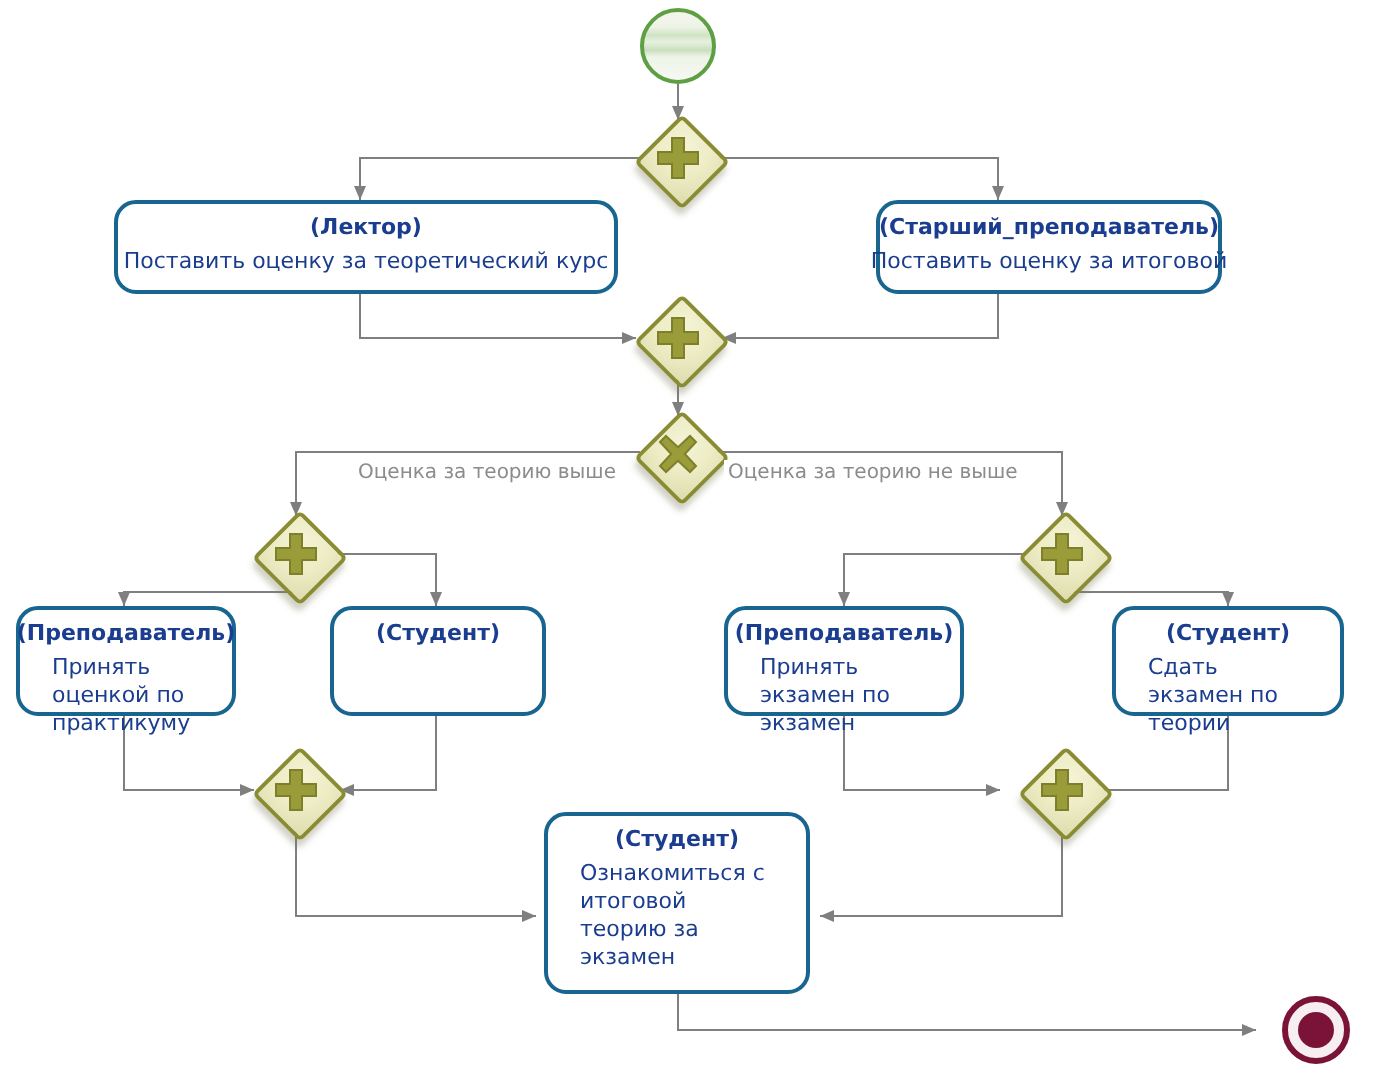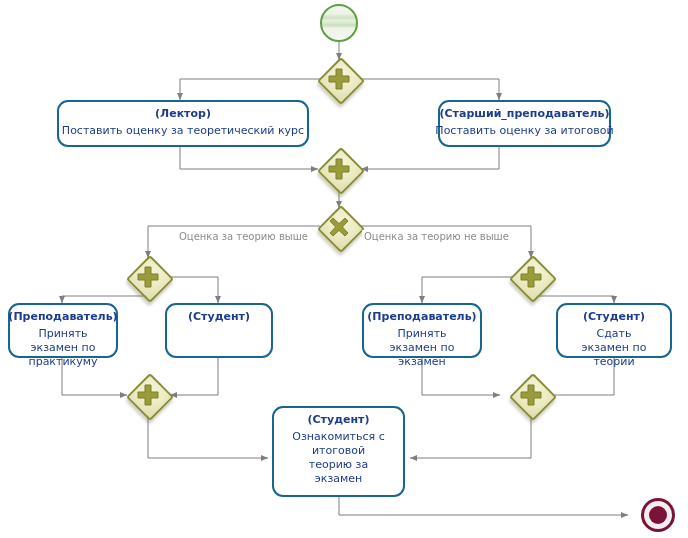--- a/index.html
+++ b/index.html
@@ -47,21 +47,21 @@
     font-size: 11px;
     line-height: 14px;
     text-align: center;
     white-space: nowrap;
     font-weight: bold;
   }
   .task .title {
     color: #1b3d8f;
     font-size: 11px;
     line-height: 14px;
-    text-align: center;
+    text-align: left;
     margin-top: 3px;
     padding: 0 16px;
   }
   .task.wide .role,
   .task.wide .title { white-space: nowrap; }
 
   
   .gw {
     position: absolute;
     width: 38px;
@@ -235,21 +235,21 @@
 
   <div class="gw" style="left:512px; top:258px;">
     <div class="dia"></div>
     <svg class="mark" viewBox="0 0 38 38">
       <path d="M16,9 L22,9 L22,16 L29,16 L29,22 L22,22 L22,29 L16,29 L16,22 L9,22 L9,16 L16,16 Z" fill="#9a9c3a" stroke="#7d7f2b" stroke-width="1"></path>
     </svg>
   </div>
 
   <div class="task" style="left:8px; top:303px; width:110px; height:55px;">
     <div class="role">(Преподаватель)</div>
-    <div class="title">Принять экзамен по практикуму</div>
+    <div class="title">Принять оценкой по практикуму</div>
   </div>
 
   <div class="task" style="left:165px; top:303px; width:108px; height:55px;">
     <div class="role">(Студент)</div>
   </div>
 
   <div class="task" style="left:362px; top:303px; width:120px; height:55px;">
     <div class="role">(Преподаватель)</div>
     <div class="title">Принять экзамен по экзамен</div>
   </div>

